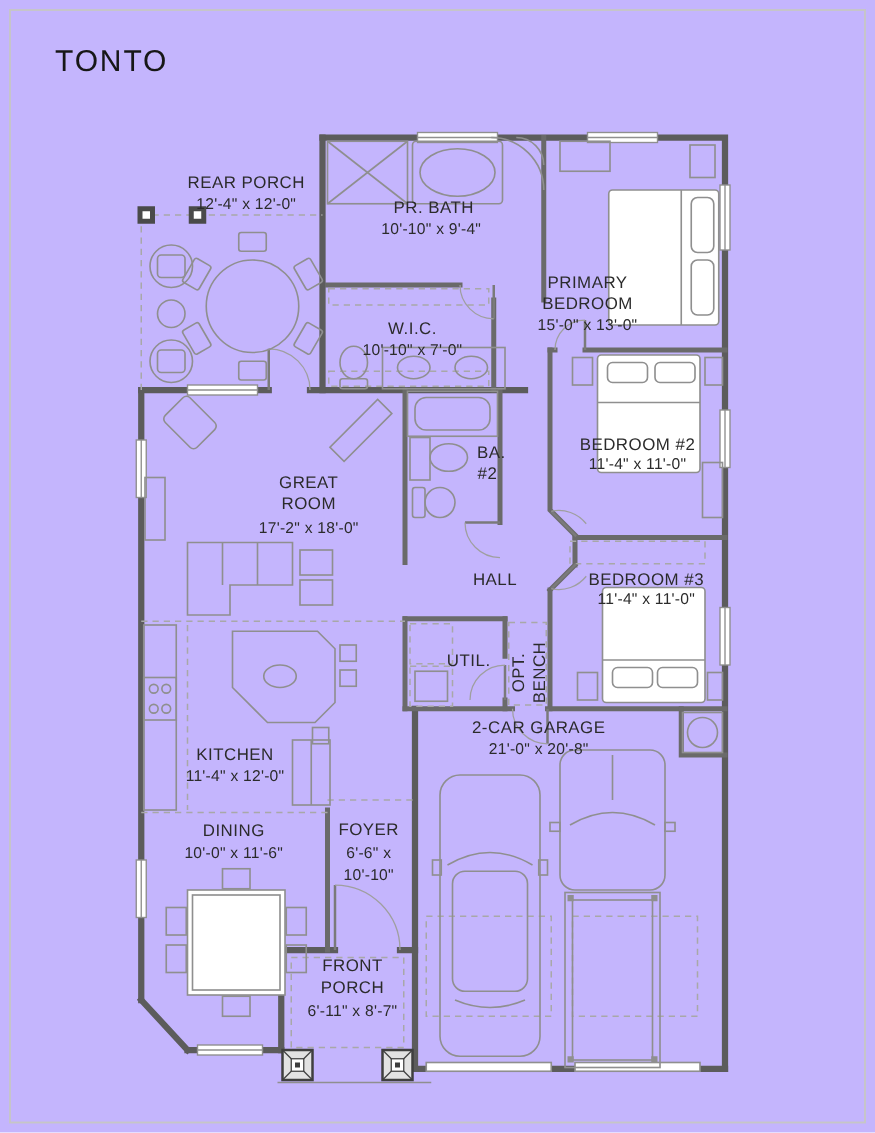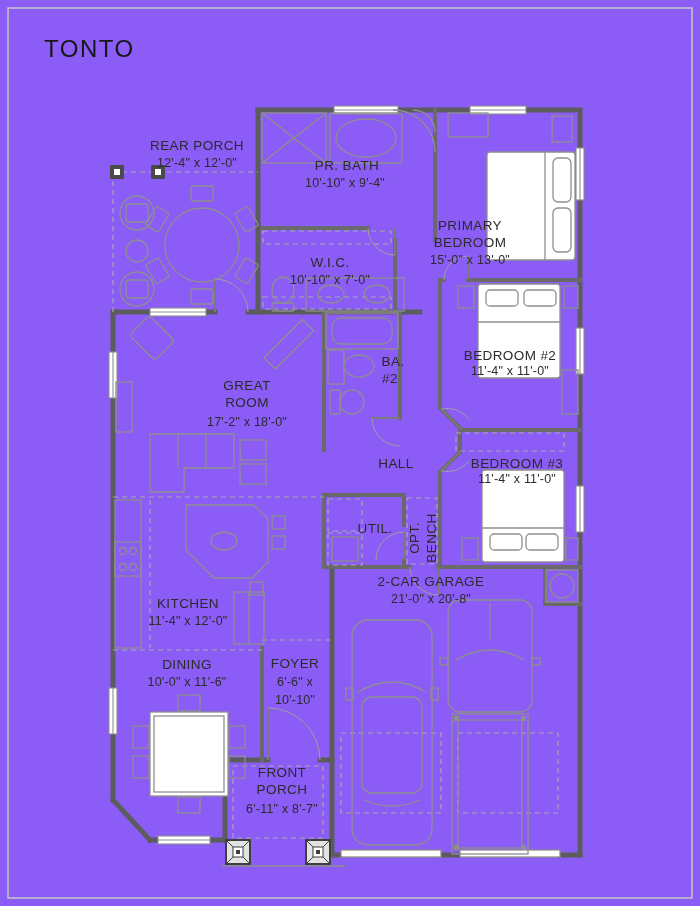--- a/index.html
+++ b/index.html
@@ -1,16 +1,16 @@
 <!DOCTYPE html>
 <html><head>
 <meta charset="utf-8">
 <style>
   html,body{margin:0;padding:0;background:#fff;}
-  #stage{position:relative;width:700px;height:906px;background:#8b5cf6;overflow:hidden;
+  #stage{position:relative;width:700px;height:906px;background:#c4b5fd;overflow:hidden;
          font-family:"Liberation Sans", sans-serif;}
   svg{display:block;}
   .wall{stroke:#5c5c5c;stroke-width:5;fill:none;stroke-linecap:square;}
   .iwall{stroke:#6a6a6a;stroke-width:4;fill:none;stroke-linecap:square;}
   .furn{stroke:#8f8f8f;stroke-width:1.3;fill:none;}
   .furnw{stroke:#8f8f8f;stroke-width:1.3;fill:#ffffff;}
   .dash{stroke:#a8a8a8;stroke-width:1.2;fill:none;stroke-dasharray:5 4;}
   .door{stroke:#9f9f9f;stroke-width:1;fill:none;}
   .leaf{stroke:#7a7a7a;stroke-width:2;fill:none;}
   .win{stroke:#8f8f8f;stroke-width:1.1;fill:#ffffff;}

